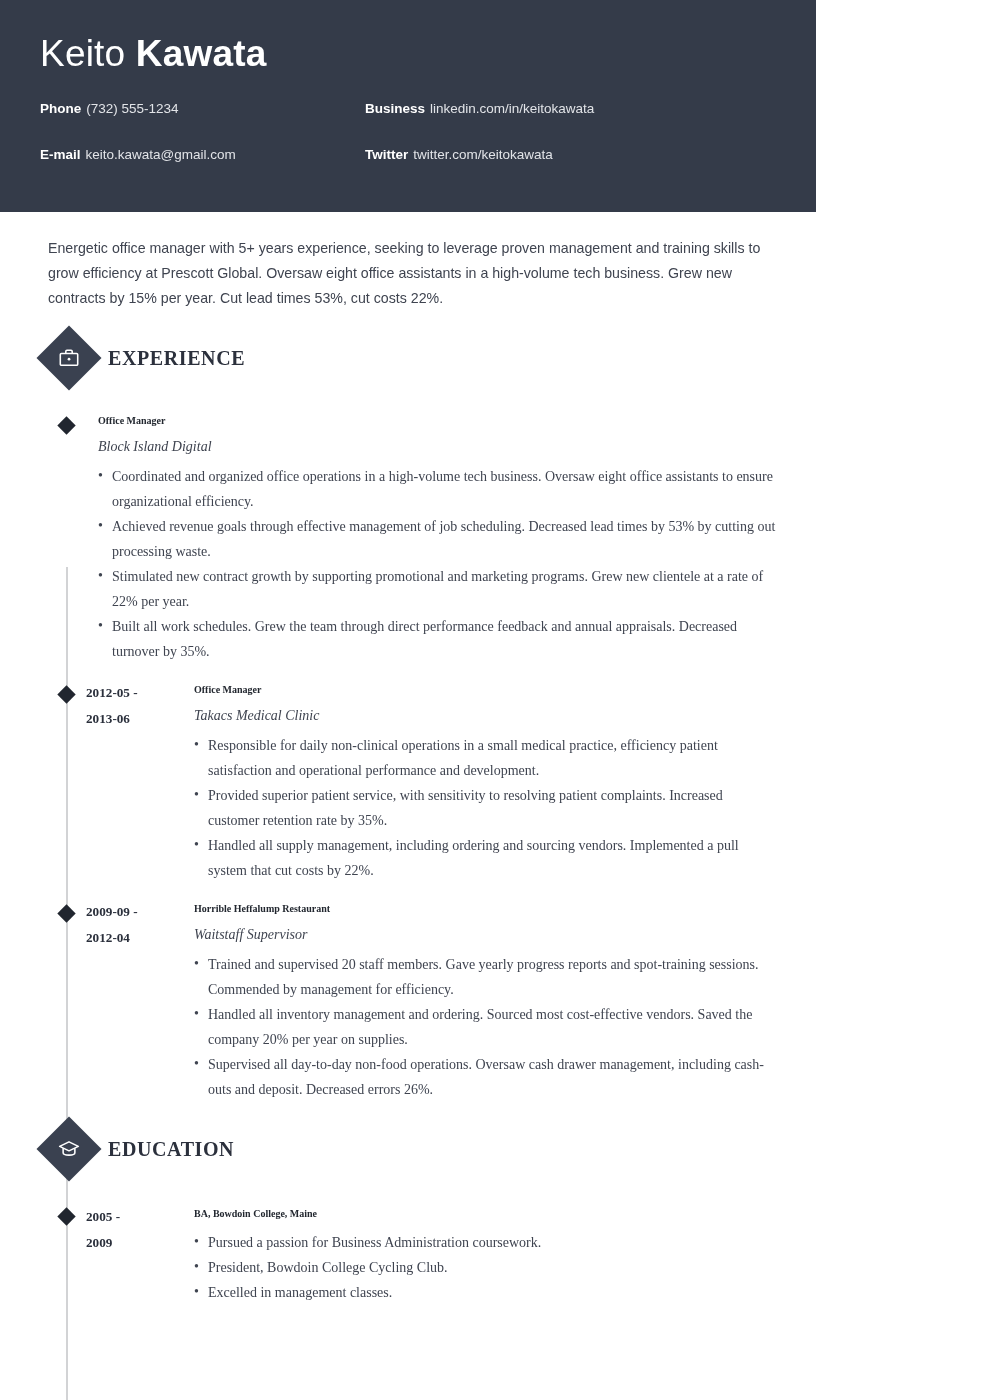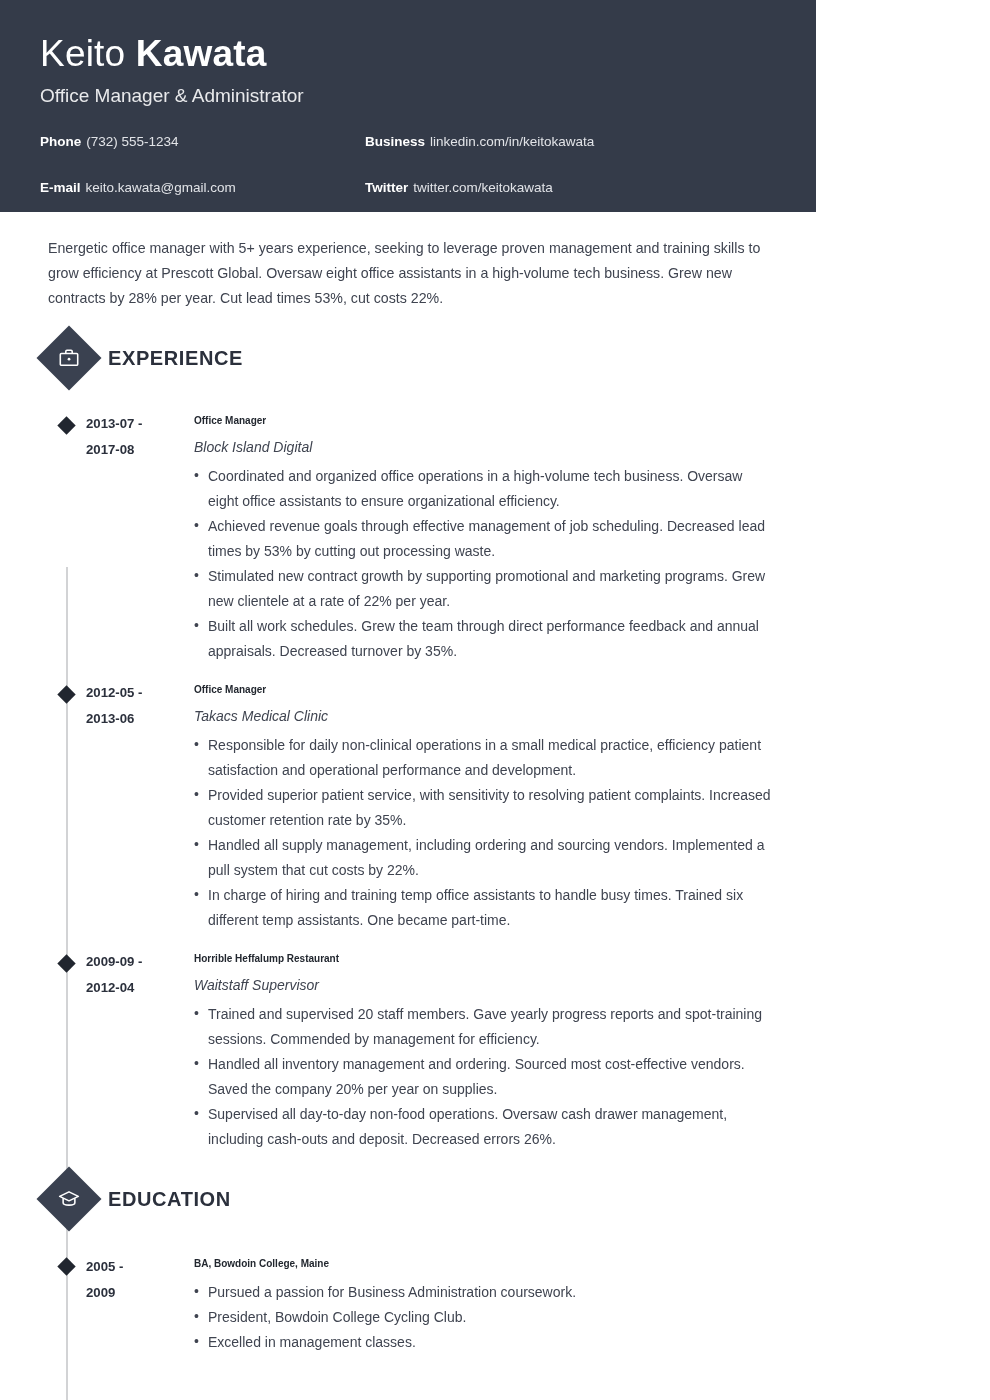--- a/index.html
+++ b/index.html
@@ -84,20 +84,21 @@
     width: 2px;
     height: 952px;
     background: #d2d3d5;
     z-index: 0;
   }
 
   
   .section {
     position: relative;
     z-index: 1;
+    font-family: Liberation Serif, serif;
   }
   .section-head {
     display: flex;
     align-items: center;
     gap: 16px;
     margin: 24px 0 18px 0;
     padding-left: 6px;
   }
   .diamond-icon {
     width: 46px;
@@ -195,21 +196,20 @@
 </head>
 <body>
 
 <div class="page">
 
   <div class="header">
     <div class="name">
       <span>Keito</span>
       <span class="last">Kawata</span>
     </div>
-    <div class="job-title">Office Manager &amp; Administrator</div>
 
     <div class="contact-grid">
       <div class="contact-item">
         <span class="c-label">Phone</span><span>(732) 555-1234</span>
       </div>
       <div class="contact-item">
         <span class="c-label">Business</span><span>linkedin.com/in/keitokawata</span>
       </div>
       <div class="contact-item">
         <span class="c-label">E-mail</span><span>keito.kawata@gmail.com</span>
@@ -217,42 +217,38 @@
       <div class="contact-item">
         <span class="c-label">Twitter</span><span>twitter.com/keitokawata</span>
       </div>
     </div>
   </div>
 
   <div class="body-wrap">
 
     <div class="timeline-line"></div>
 
-    <div class="summary">Energetic office manager with 5+ years experience, seeking to leverage proven management and training skills to grow efficiency at Prescott Global. Oversaw eight office assistants in a high-volume tech business. Grew new contracts by 28% per year. Cut lead times 53%, cut costs 22%.</div>
+    <div class="summary">Energetic office manager with 5+ years experience, seeking to leverage proven management and training skills to grow efficiency at Prescott Global. Oversaw eight office assistants in a high-volume tech business. Grew new contracts by 15% per year. Cut lead times 53%, cut costs 22%.</div>
 
     <div class="section">
       <div class="section-head">
         <div class="diamond-icon">
           <svg width="22" height="22" viewBox="0 0 24 24" fill="none" stroke="#ffffff" stroke-width="1.7">
             <rect x="2.5" y="7" width="19" height="13" rx="1.3"></rect>
             <path d="M8.5 7V4.8a1.3 1.3 0 0 1 1.3-1.3h4.4a1.3 1.3 0 0 1 1.3 1.3V7"></path>
             <circle cx="12" cy="13.3" r="1.5" fill="#ffffff" stroke="none"></circle>
           </svg>
         </div>
         <div class="section-title">EXPERIENCE</div>
       </div>
 
       <div class="entry">
         <div class="entry-marker">
             <div class="dot"></div>
           </div>
-        <div class="entry-dates">
-          <span>2013-07 -</span>
-          <span class="d2">2017-08</span>
-        </div>
         <div class="entry-main">
           <div class="entry-title">Office Manager</div>
           <div class="entry-sub">Block Island Digital</div>
           <ul class="bullets">
             <li>Coordinated and organized office operations in a high-volume tech business. Oversaw eight office assistants to ensure organizational efficiency.</li>
             <li>Achieved revenue goals through effective management of job scheduling. Decreased lead times by 53% by cutting out processing waste.</li>
             <li>Stimulated new contract growth by supporting promotional and marketing programs. Grew new clientele at a rate of 22% per year.</li>
             <li>Built all work schedules. Grew the team through direct performance feedback and annual appraisals. Decreased turnover by 35%.</li>
           </ul>
         </div>
@@ -266,21 +262,20 @@
           <span>2012-05 -</span>
           <span class="d2">2013-06</span>
         </div>
         <div class="entry-main">
           <div class="entry-title">Office Manager</div>
           <div class="entry-sub">Takacs Medical Clinic</div>
           <ul class="bullets">
             <li>Responsible for daily non-clinical operations in a small medical practice, efficiency patient satisfaction and operational performance and development.</li>
             <li>Provided superior patient service, with sensitivity to resolving patient complaints. Increased customer retention rate by 35%.</li>
             <li>Handled all supply management, including ordering and sourcing vendors. Implemented a pull system that cut costs by 22%.</li>
-            <li>In charge of hiring and training temp office assistants to handle busy times. Trained six different temp assistants. One became part-time.</li>
           </ul>
         </div>
       </div>
 
       <div class="entry">
         <div class="entry-marker">
             <div class="dot"></div>
           </div>
         <div class="entry-dates">
           <span>2009-09 -</span>

